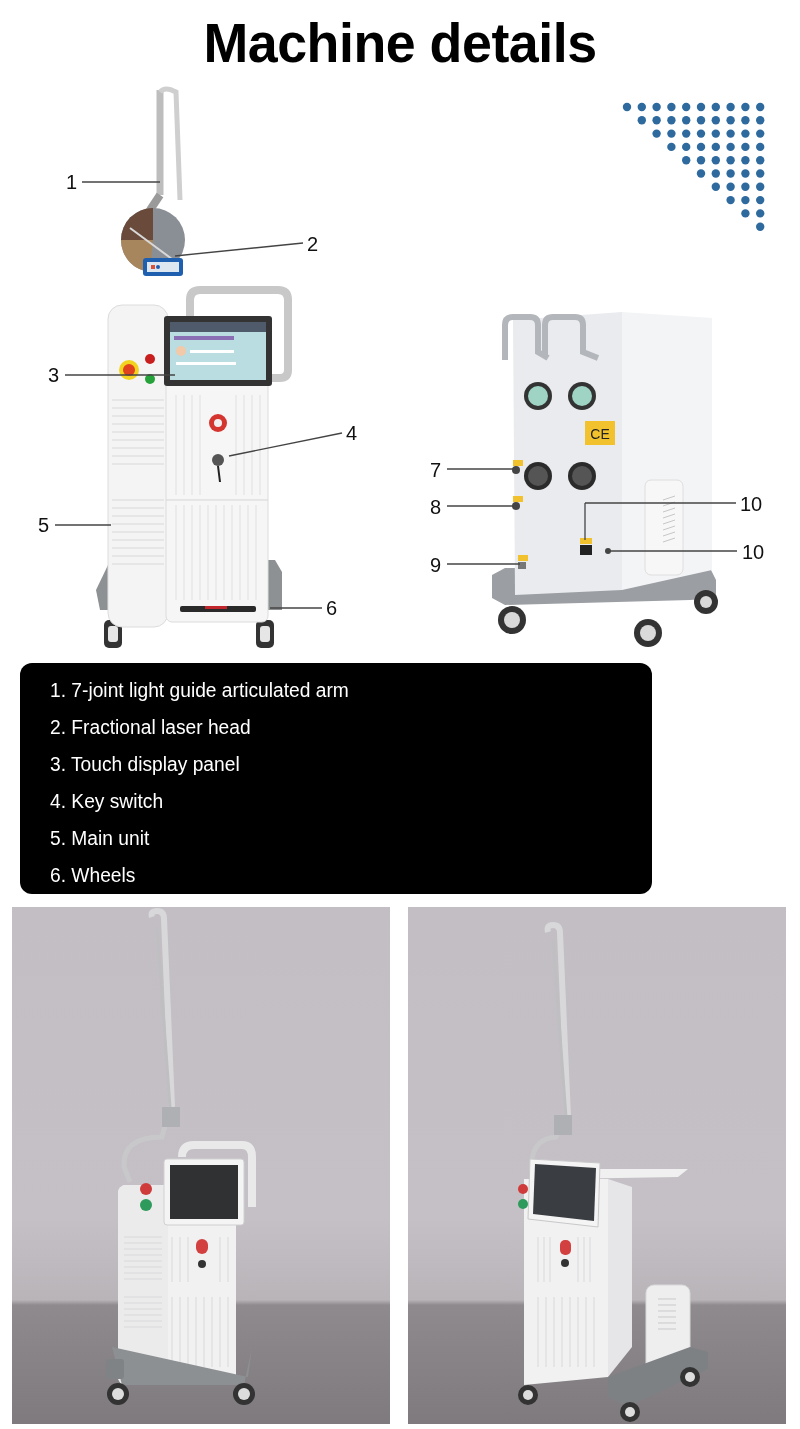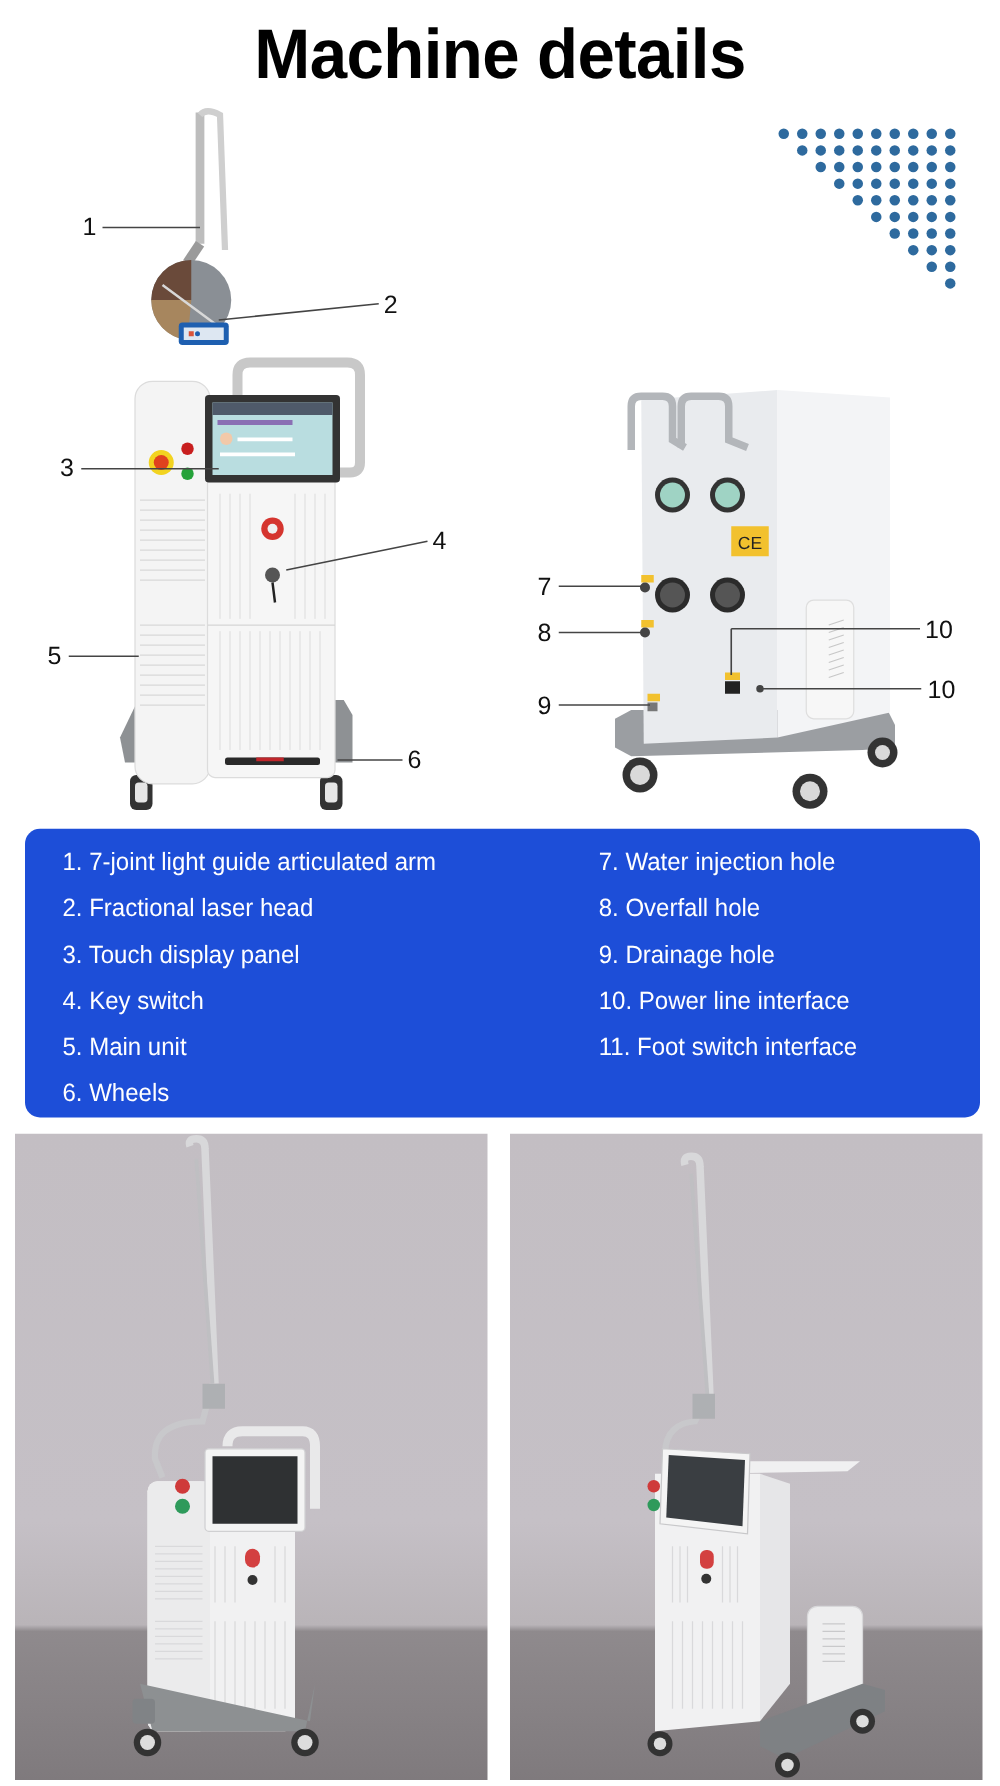--- a/index.html
+++ b/index.html
@@ -17,22 +17,22 @@
 
   
   .diagram { position: absolute; left: 0; top: 80px; width: 800px; height: 580px; }
   .callout-num {
     position: absolute; font-size: 20px; color: #111; line-height: 20px;
     font-family: "Liberation Sans", sans-serif;
   }
 
   
   .legend {
-    position: absolute; left: 20px; top: 663px; width: 764px; height: 231px;
-    background: #1d4ed8; border-radius: 12px;
+    position: absolute; left: 20px; top: 663px; width: 632px; height: 231px;
+    background: #000000; border-radius: 12px;
   }
   .legend-col { position: absolute; top: 14px; }
   .legend-col.left { left: 30px; }
   .legend-col.right { left: 459px; }
   .legend-item {
     height: 37px; line-height: 26px; color: #ffffff; font-size: 20px;
     white-space: nowrap; transform: scaleX(0.96); transform-origin: left center;
   }
 
   
@@ -293,27 +293,20 @@
 
 <div class="legend">
   <div class="legend-col left">
     <div class="legend-item">1. 7-joint light guide articulated arm</div>
     <div class="legend-item">2. Fractional laser head</div>
     <div class="legend-item">3. Touch display panel</div>
     <div class="legend-item">4. Key switch</div>
     <div class="legend-item">5. Main unit</div>
     <div class="legend-item">6. Wheels</div>
   </div>
-  <div class="legend-col right">
-    <div class="legend-item">7. Water injection hole</div>
-    <div class="legend-item">8. Overfall hole</div>
-    <div class="legend-item">9. Drainage hole</div>
-    <div class="legend-item">10. Power line interface</div>
-    <div class="legend-item">11. Foot switch interface</div>
-  </div>
 </div>
 
 <div class="photo left">
   <svg width="378" height="517" viewBox="0 0 378 517">
 
     <path d="M140,10 Q138,4 145,4 Q152,4 152,12 L160,200" stroke="#d8d8da" stroke-width="6" fill="none"></path>
     <path d="M145,20 L158,200" stroke="#bfbfc2" stroke-width="3" fill="none"></path>
     <path d="M158,200 L150,230 Q110,230 112,260 L118,275" stroke="#c8c8cb" stroke-width="5" fill="none"></path>
     <rect x="150" y="200" width="18" height="20" fill="#aeb0b3"></rect>
 

